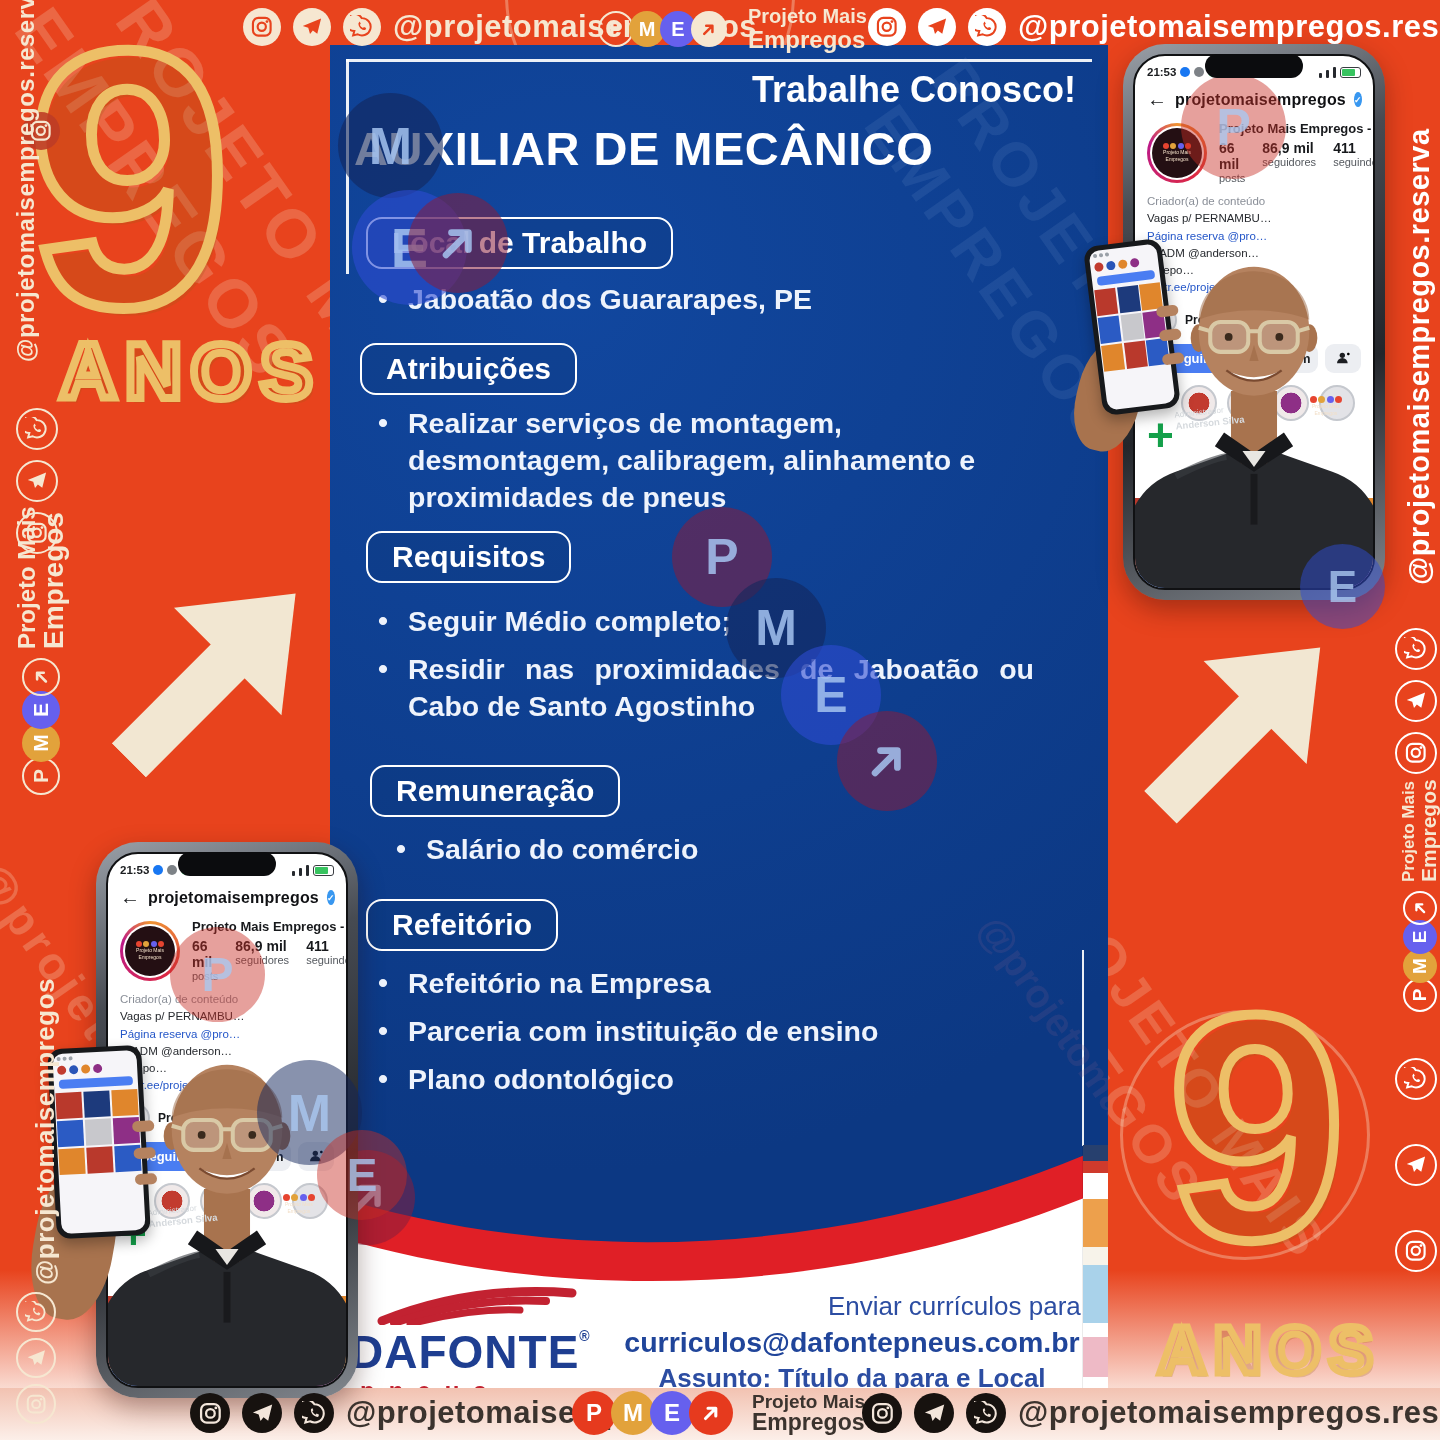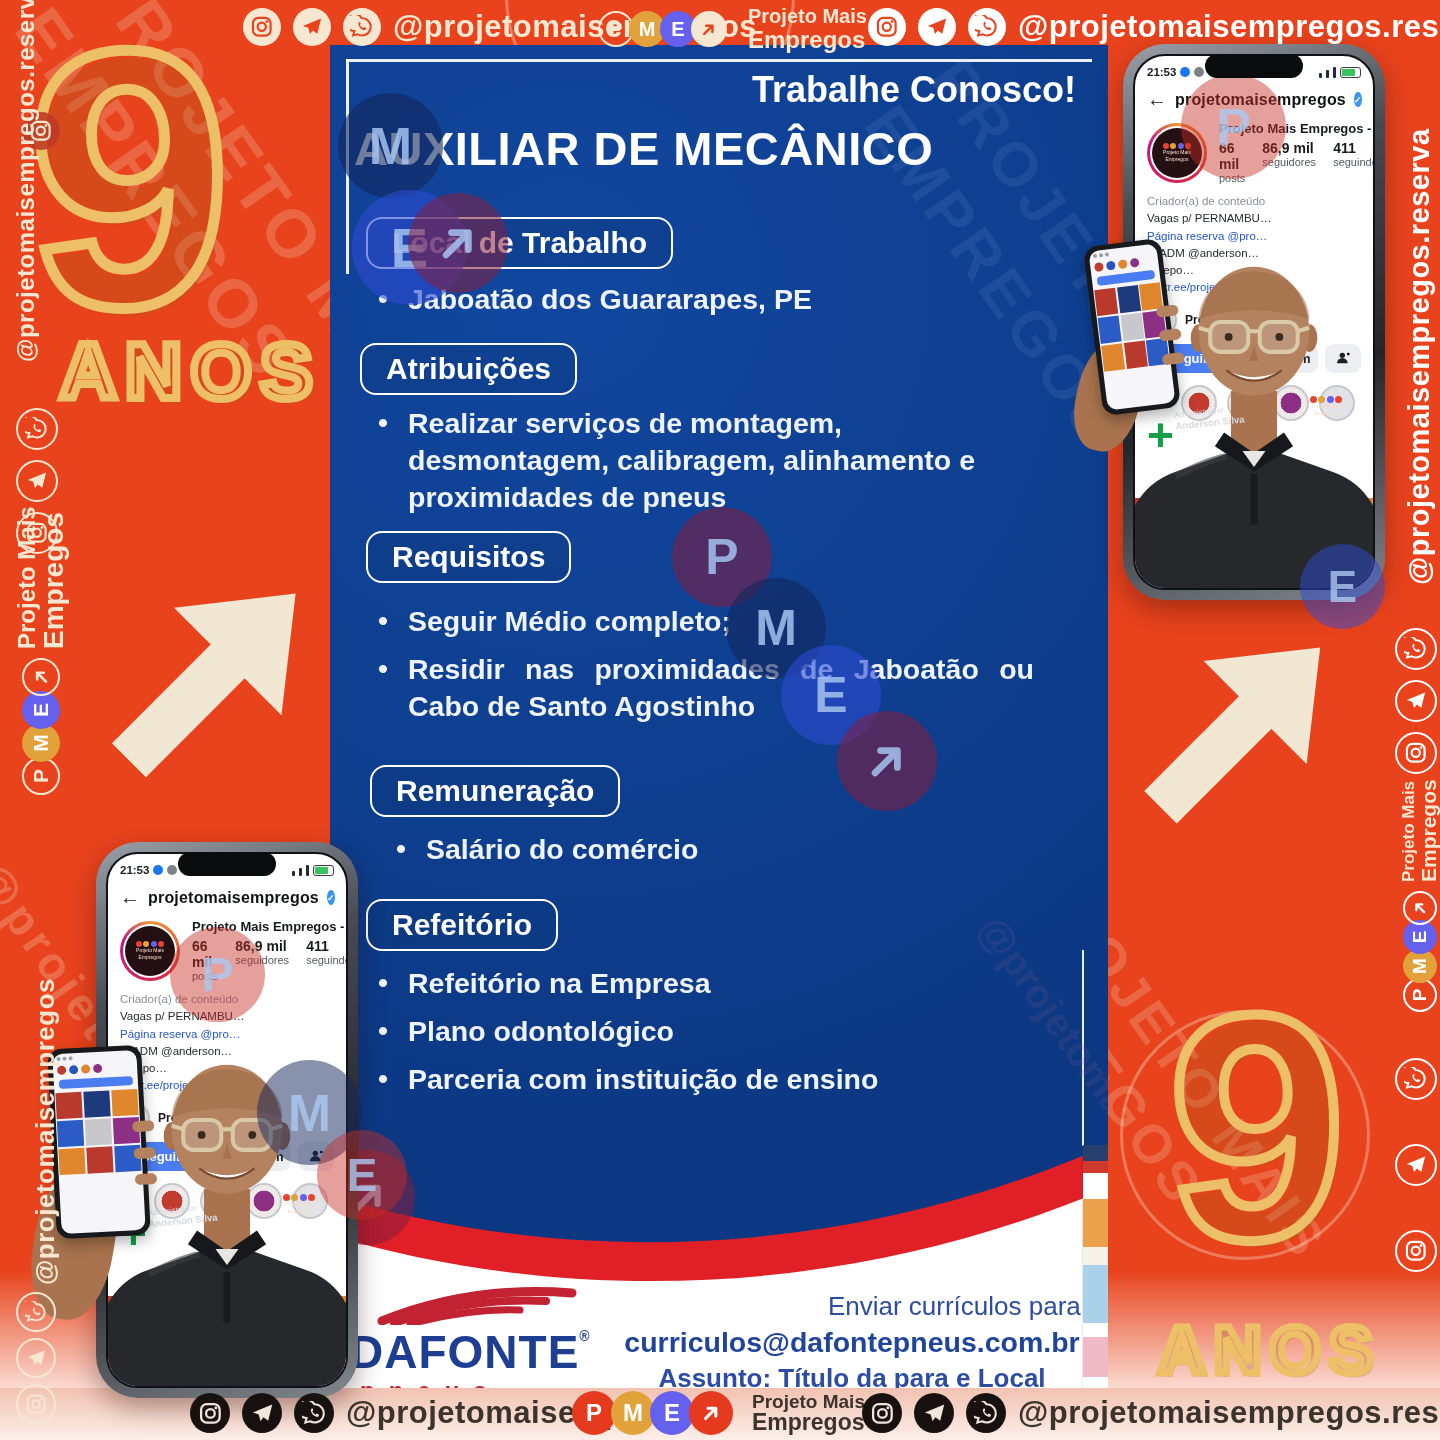--- a/index.html
+++ b/index.html
@@ -92,21 +92,21 @@
   .jobtitle { position:absolute; top:76px; left:24px; color:#fff; font-size:47px; font-weight:bold; letter-spacing:.5px; }
   .badge { position:absolute; display:inline-block; border:2.5px solid #fff; border-radius:16px;
            padding:7px 24px; color:#fff; font-size:30px; font-weight:bold; background:rgba(10,50,110,.25); }
   .blist { position:absolute; list-style:none; color:#eef3fc; font-size:28.5px; font-weight:600; line-height:1.3; }
   .blist li { position:relative; padding-left:30px; margin-bottom:11px; }
   .blist li::before { content:"•"; position:absolute; left:0; top:-1px; }
   .li-just { text-align:justify; }
   .b-local  { top:172px; left:36px; }  .l-local  { top:236px; left:48px; width:660px; }
   .b-atrib  { top:298px; left:30px; }  .l-atrib  { top:360px; left:48px; width:648px; }
   .b-requi  { top:486px; left:36px; }  .l-requi  { top:558px; left:48px; width:656px; }
-  .b-remun  { top:720px; left:40px; }  .l-remun  { top:786px; left:66px; width:600px; }
+  .b-remun  { top:720px; left:40px;border-radius:15px; }  .l-remun  { top:786px; left:66px; width:600px; }
   .b-benef  { top:854px; left:36px; }  .l-benef  { top:920px; left:48px; width:660px; }
 
   .wave { position:absolute; left:0; bottom:0; width:778px; height:250px; }
   .dafonte { position:absolute; left:20px; top:1232px; width:300px; z-index:2; }
   .dafonte .swoosh { margin-left:26px; }
   .dafonte .dname { font-size:46px; font-weight:bold; color:#1e3e91; letter-spacing:1px; line-height:1; }
   .dafonte .dreg  { font-size:14px; color:#1e3e91; vertical-align:top; font-weight:bold; }
   .dafonte .dseg  { font-size:24px; font-weight:bold; color:#c22231; letter-spacing:14px; margin-top:2px; margin-left:10px; }
   .contact { position:absolute; right:20px; top:1246px; width:472px; text-align:center; z-index:2; }
   .contact .c1 { font-size:26px; font-weight:400; color:#2c4da2;text-align:right; }
@@ -500,22 +500,22 @@
     </ul>
 
     <div class="badge b-remun">Remuneração</div>
     <ul class="blist l-remun">
       <li>Salário do comércio</li>
     </ul>
 
     <div class="badge b-benef">Refeitório</div>
     <ul class="blist l-benef">
       <li>Refeitório na Empresa</li>
+      <li>Parceria com instituição de ensino</li>
       <li>Plano odontológico</li>
-      <li>Parceria com instituição de ensino</li>
     </ul>
 
     <div class="wm-circle cm-navy" style="left:8px;  top:48px;  width:105px; height:105px; font-size:52px;">M</div>
     <div class="wm-circle cm-blue" style="left:22px; top:145px; width:115px; height:115px; font-size:56px;">E</div>
     <div class="wm-circle cm-maroon" style="left:78px; top:148px; width:100px; height:100px;">
         <svg>
           <use href="#ic-arrow-ne"></use>
         </svg>
       </div>
     <div class="wm-circle cm-maroon" style="left:342px; top:462px; width:100px; height:100px; font-size:50px;">P</div>

